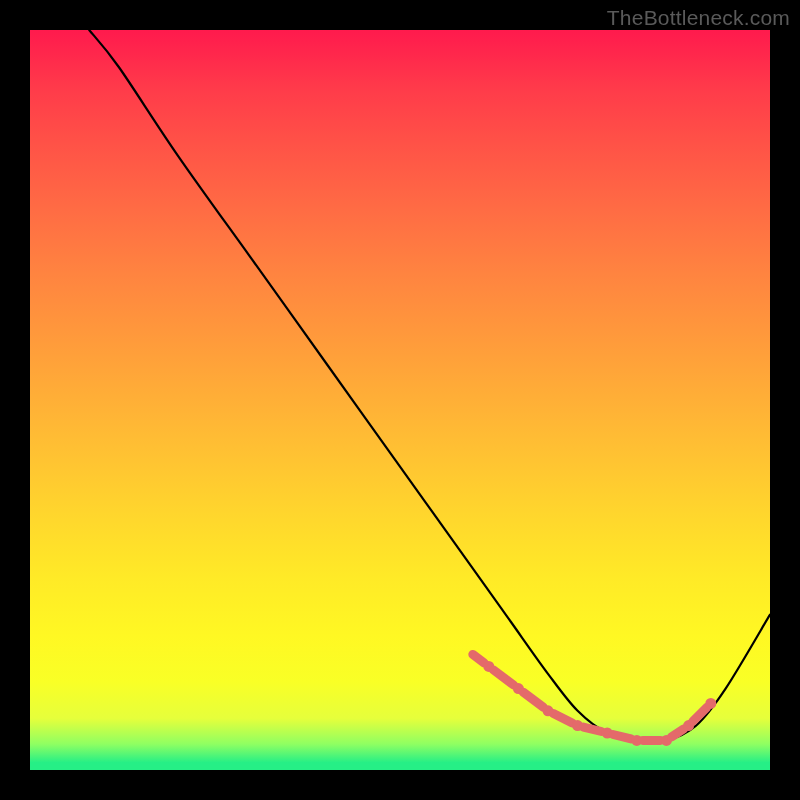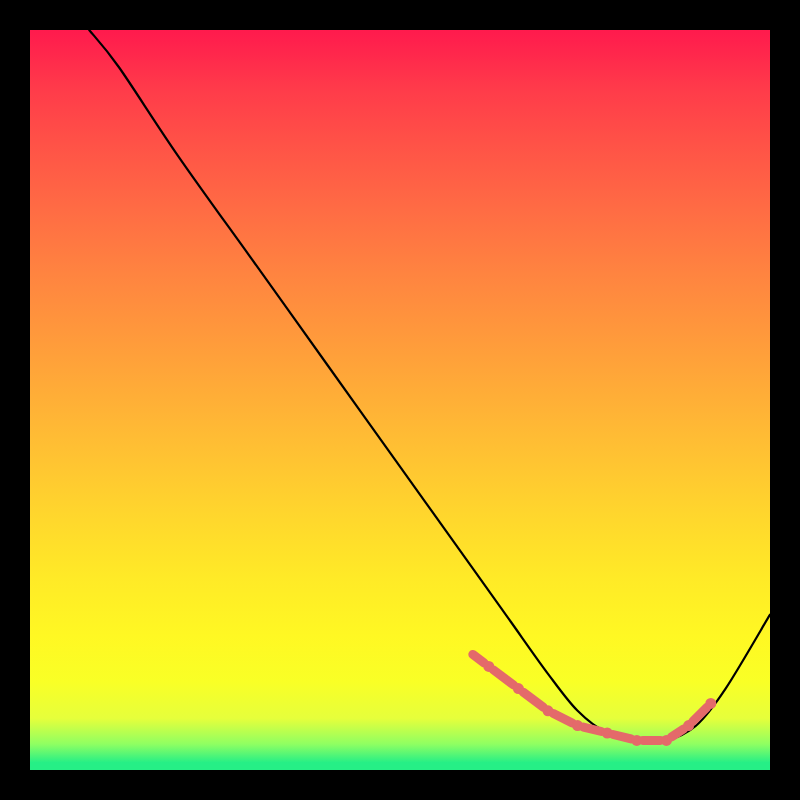--- a/index.html
+++ b/index.html
@@ -96,13 +96,14 @@
           <line x1="612.8" y1="710.4" x2="630.4" y2="710.4" class="dash"></line>
           <circle cx="636.4" cy="710.4" r="5.5" class="dot"></circle>
           <line x1="641.4" y1="707.1" x2="653.6" y2="698.9" class="dash"></line>
           <circle cx="658.6" cy="695.6" r="5.5" class="dot"></circle>
           <line x1="662.8" y1="691.4" x2="676.6" y2="677.6" class="dash"></line>
           <circle cx="680.8" cy="673.4" r="5.5" class="dot"></circle>
           <line x1="454.0" y1="632.8" x2="442.8" y2="624.4" class="dash"></line>
         </g>
     </svg>
   </div>
+  <div class="watermark">TheBottleneck.com</div>
 </div>
 
 </body></html>

